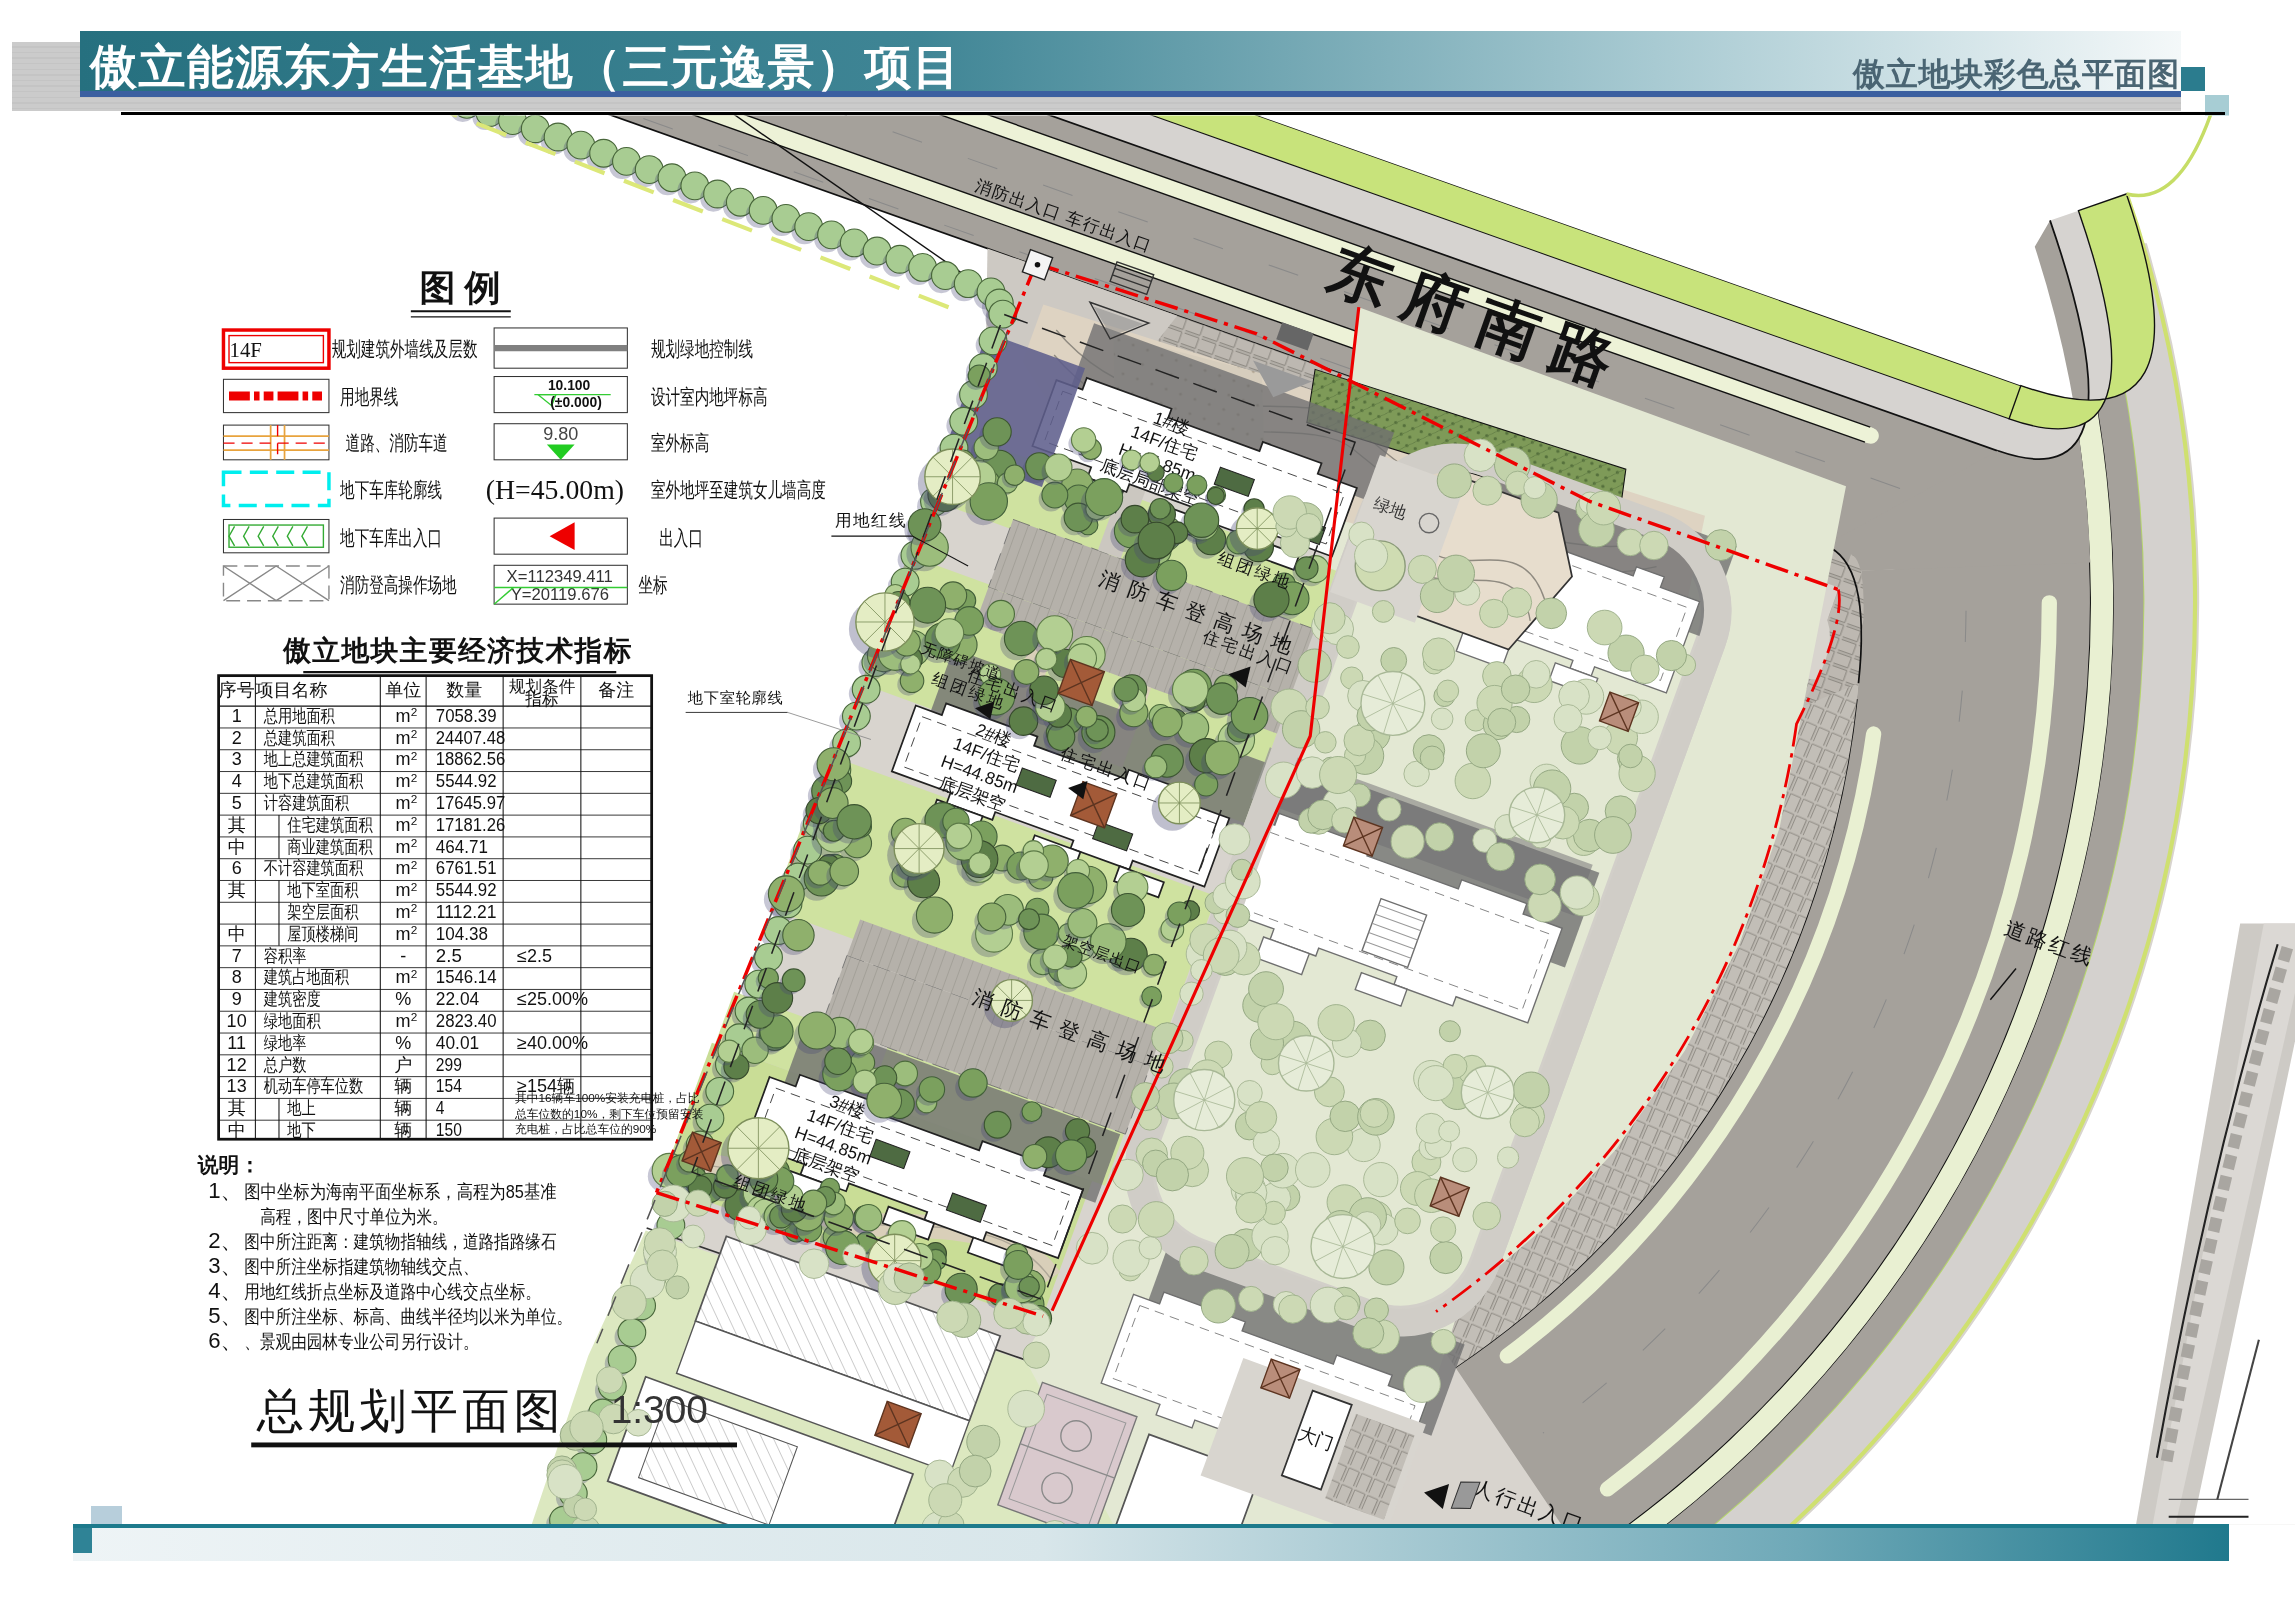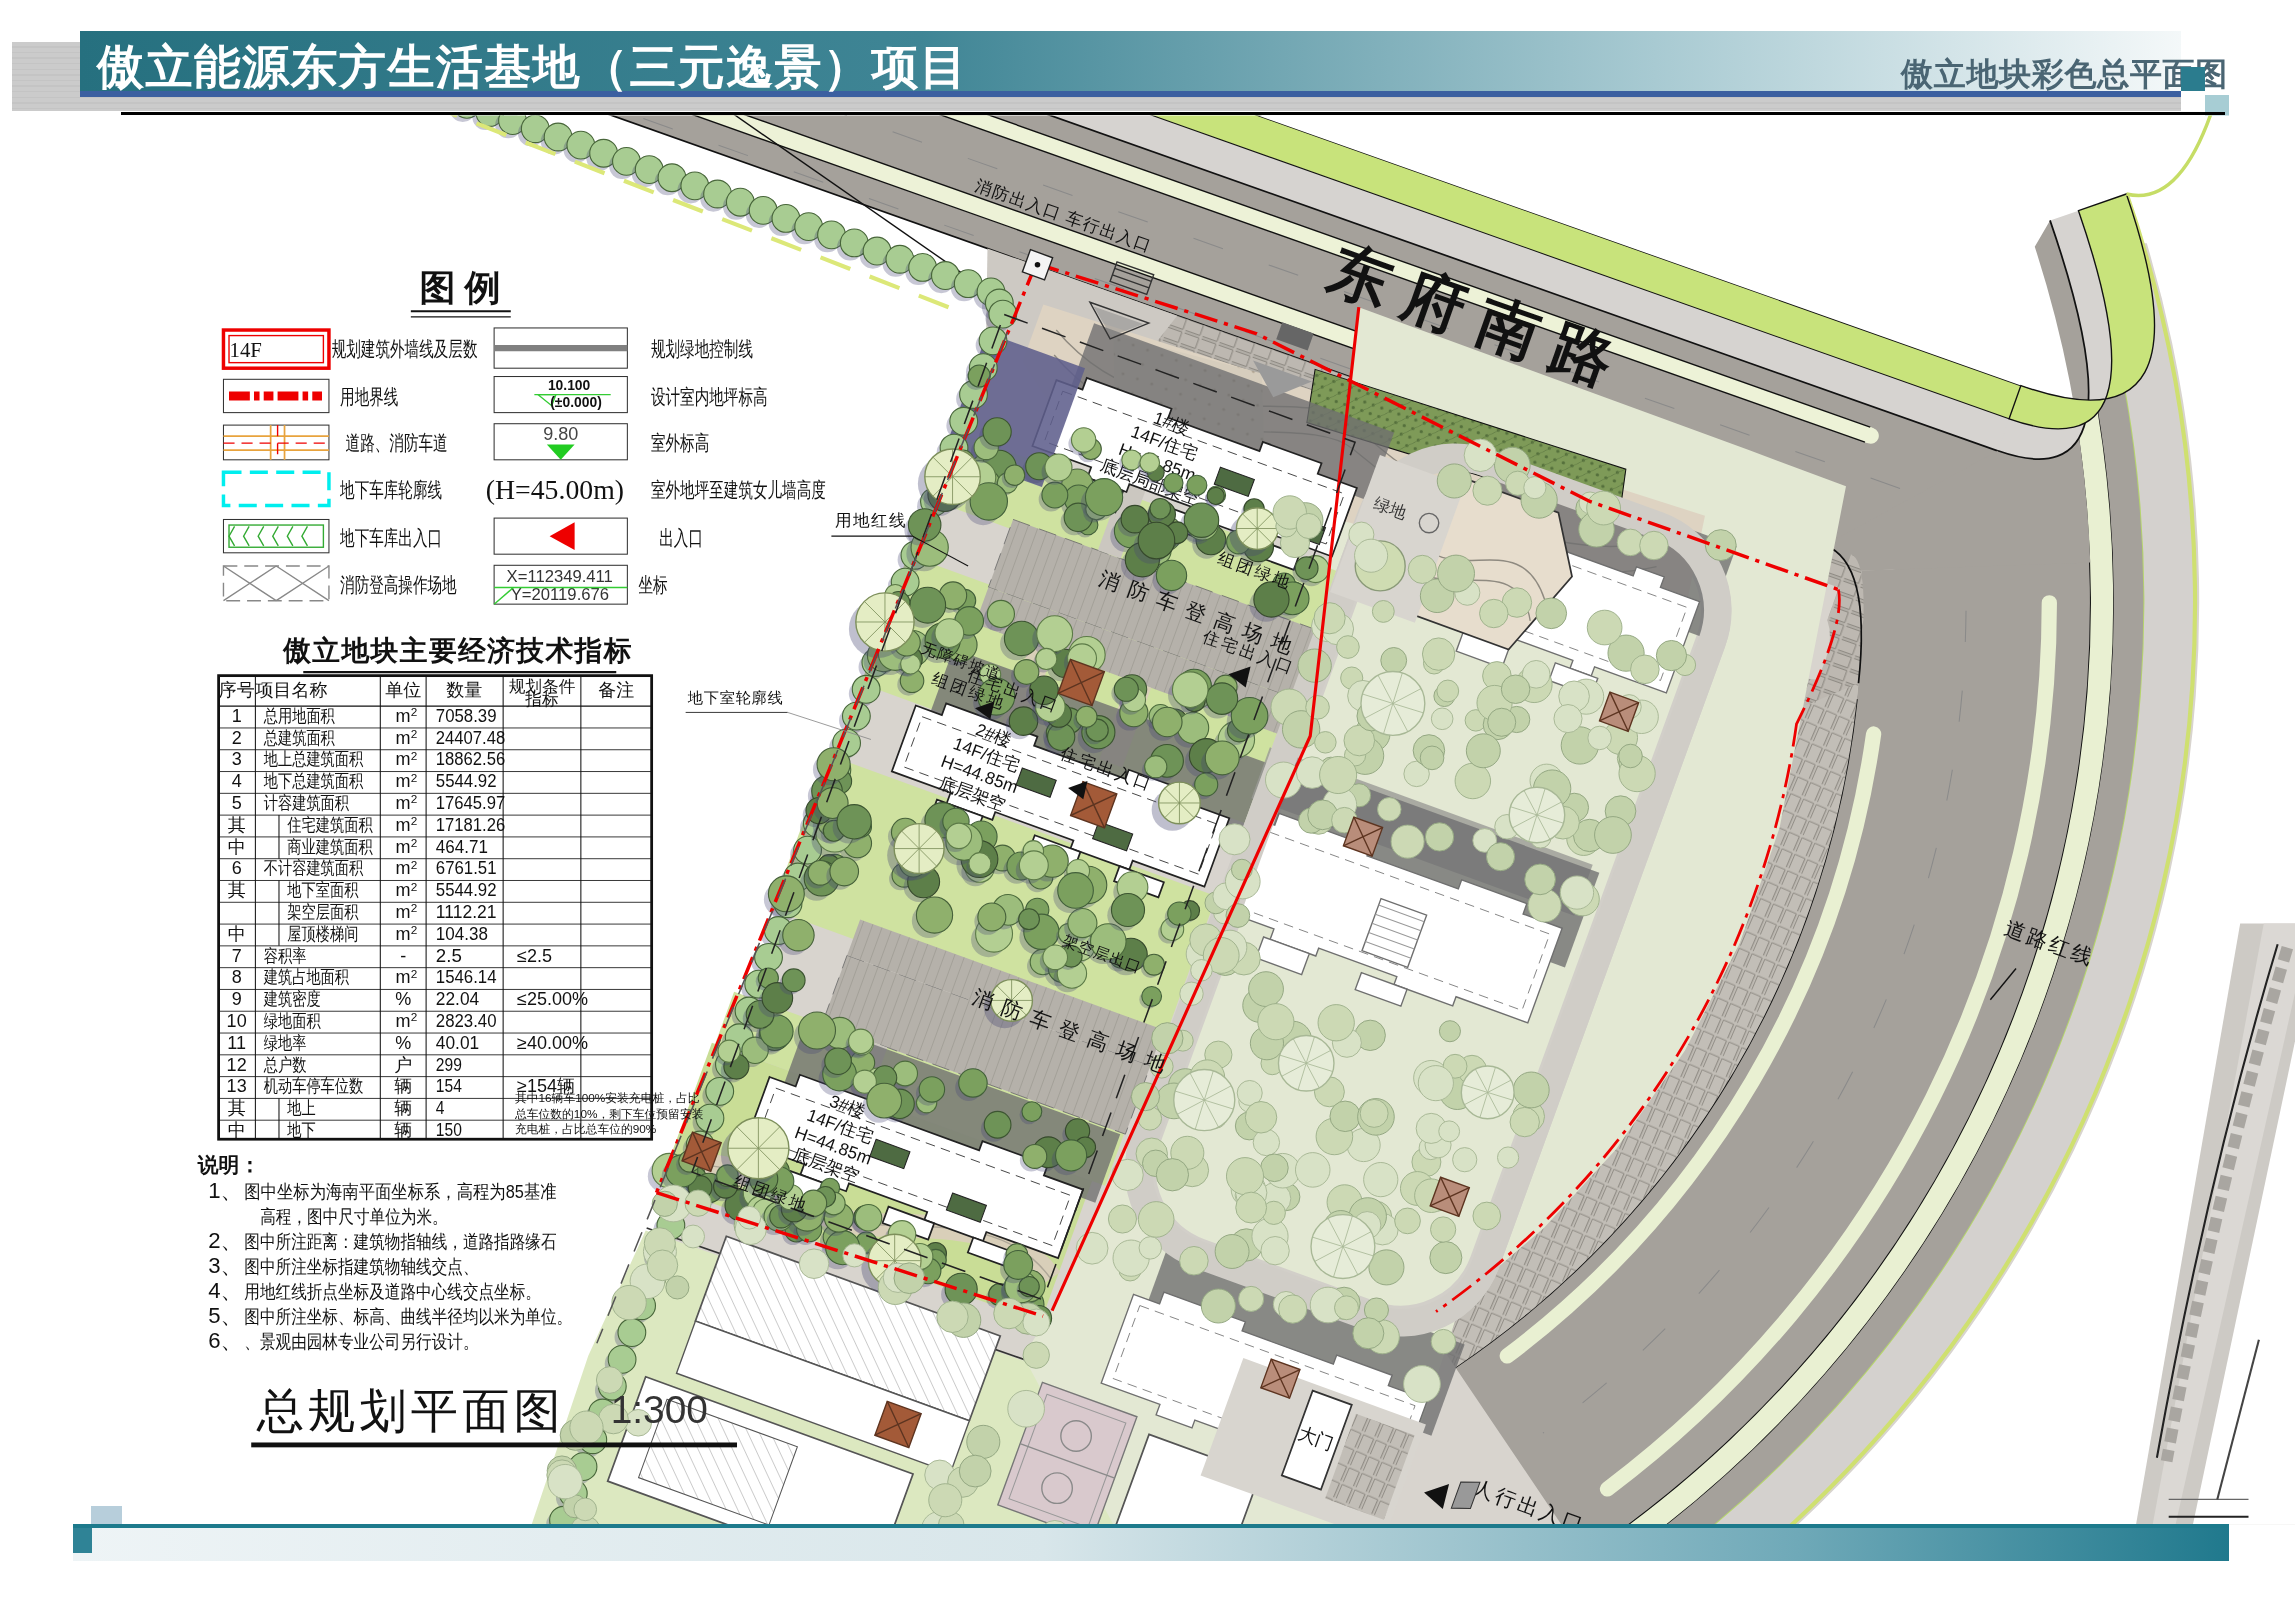--- a/index.html
+++ b/index.html
@@ -7,23 +7,23 @@
 body{font-family:"Liberation Sans", sans-serif;}
 </style></head>
 <body>
 
 <div class="abs" style="left:11.8px;top:42px;width:2169px;height:69px;background:repeating-linear-gradient(180deg,#cbcbcb 0 4.2px,#c4c4c4 4.2px 5.6px);"></div>
 
 <div class="abs" style="left:80px;top:31px;width:2101px;height:61px;background:linear-gradient(90deg,#26707f 0%,#3f8595 40%,#a8cad2 75%,#f4f8f9 100%);"></div>
 
 <div class="abs" style="left:80px;top:91px;width:2101px;height:5.6px;background:#3b5fa0;"></div>
 
-<div class="abs" style="left:97px;top:36px;font-size:47px;font-weight:bold;color:#fff;letter-spacing:1.4px;">傲立能源东方生活基地（三元逸景）项目</div>
-
-<div class="abs" style="left:1853px;top:53px;font-size:32px;font-weight:bold;color:#4a6573;letter-spacing:0.7px;margin-left:48px;">傲立地块彩色总平面图</div>
+<div class="abs" style="left:90px;top:36px;font-size:47px;font-weight:bold;color:#fff;letter-spacing:1.4px;">傲立能源东方生活基地（三元逸景）项目</div>
+
+<div class="abs" style="left:1853px;top:53px;font-size:32px;font-weight:bold;color:#4a6573;letter-spacing:0.7px;">傲立地块彩色总平面图</div>
 
 <div class="abs" style="left:2181px;top:67px;width:24px;height:23.6px;background:#2b7c8e;"></div>
 <div class="abs" style="left:2205px;top:95px;width:24px;height:21.5px;background:#a7cdd4;"></div>
 
 <div class="abs" style="left:121px;top:112px;width:2104px;height:2.8px;background:#000;"></div>
 
 <svg class="abs" style="left:0;top:0" width="2295" height="1624" viewBox="0 0 3307 2339">
 <defs>
 <pattern id="sqhatch" width="26" height="20" patternUnits="userSpaceOnUse" patternTransform="rotate(19.5)">
         <rect width="26" height="20" fill="#bdb8b1"></rect>

